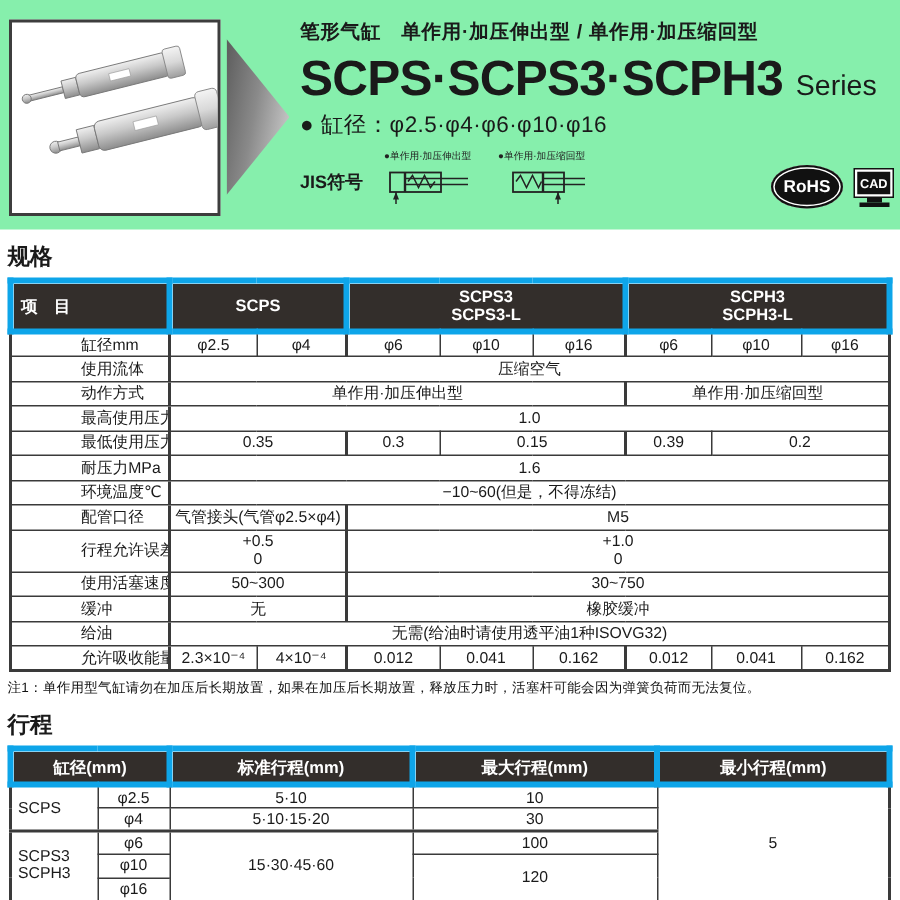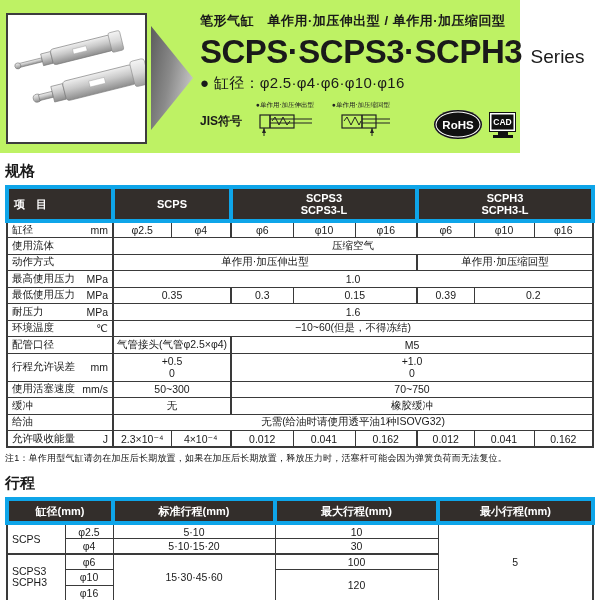--- a/index.html
+++ b/index.html
@@ -2,21 +2,21 @@
 <html><head>
 <meta charset="utf-8">
 <style>
   html,body{margin:0;padding:0;}
   body{
     width:600px;height:600px;background:#ffffff;overflow:hidden;
     font-family:"Liberation Sans","DejaVu Sans",sans-serif;color:#1a1a1a;
     -webkit-font-smoothing:antialiased;
   }
   
-  .band{position:relative;width:520px;height:153px;background:#bef264;}
+  .band{position:relative;width:600px;height:153px;background:#86efac;}
   .product-box{position:absolute;left:6px;top:13px;width:141px;height:131px;
     background:#fff;border:2px solid #3d3d3d;box-sizing:border-box;}
   .arrow{position:absolute;left:151px;top:26px;width:42px;height:104px;
     background:linear-gradient(100deg,#5c5c5c 0%,#8a8a8a 45%,#cdcdcd 92%);
     clip-path:polygon(0 0,100% 50%,0 100%);}
   .hright{position:absolute;left:200px;top:12px;width:396px;}
   .subtitle{font-size:13px;font-weight:bold;letter-spacing:.5px;white-space:nowrap;}
   .title-line{margin-top:3px;white-space:nowrap;}
   .title-main{font-size:33px;font-weight:bold;letter-spacing:-.5px;}
   .title-suffix{font-size:19px;font-weight:normal;margin-left:4px;}
@@ -43,21 +43,21 @@
     border:1px solid #3a3a3a;font-size:10.5px;text-align:center;
     padding:0 2px;overflow:hidden;white-space:nowrap;font-weight:normal;}
   .spec thead th,.stroke thead th{
     background:#332e2b;color:#fff;font-weight:bold;font-size:11px;border:4px solid #0ea5e9;}
   .spec thead th{height:30px;}
   .spec thead th.grp,.stroke thead th.grp{border-left:2px solid #fff;}
   .spec thead th.item{text-align:left;padding-left:5px;letter-spacing:4px;}
   .spec tbody tr{height:16.5px;}
   .spec tbody tr.tall{height:28px;}
   td.lbl{text-align:left;border-right:2px solid #3a3a3a;}
-  .lbl-in{display:flex;justify-content:space-between;align-items:center;padding:0 2px;}
+  .lbl-in{display:flex;align-items:center;padding:0 2px;margin-left:42px;}
   td.gb{border-left:2px solid #3a3a3a;}
   .two-line span{display:block;line-height:12.5px;}
   .note{font-size:9px;margin:4px 0 0 5px;color:#111;letter-spacing:.2px;}
   
   .stroke thead th{height:20px;font-size:11px;}
   .stroke tbody tr{height:15.5px;}
   .stroke td.series{text-align:left;padding-left:4px;}
   .stroke td.series .two-l{line-height:11px;display:block;}
   .stroke tr.blk td{border-top:2px solid #3a3a3a;}
 </style>
@@ -282,21 +282,21 @@
         </td>
     </tr>
     <tr>
       <td class="lbl">
           <span class="lbl-in">
             <span>使用活塞速度</span>
             <span>mm/s</span>
           </span>
         </td>
       <td colspan="2">50~300</td>
-      <td colspan="6" class="gb">70~750</td>
+      <td colspan="6" class="gb">30~750</td>
     </tr>
     <tr>
       <td class="lbl">
           <span class="lbl-in">
             <span>缓冲</span>
             <span></span>
           </span>
         </td>
       <td colspan="2">无</td>
       <td colspan="6" class="gb">橡胶缓冲</td>

